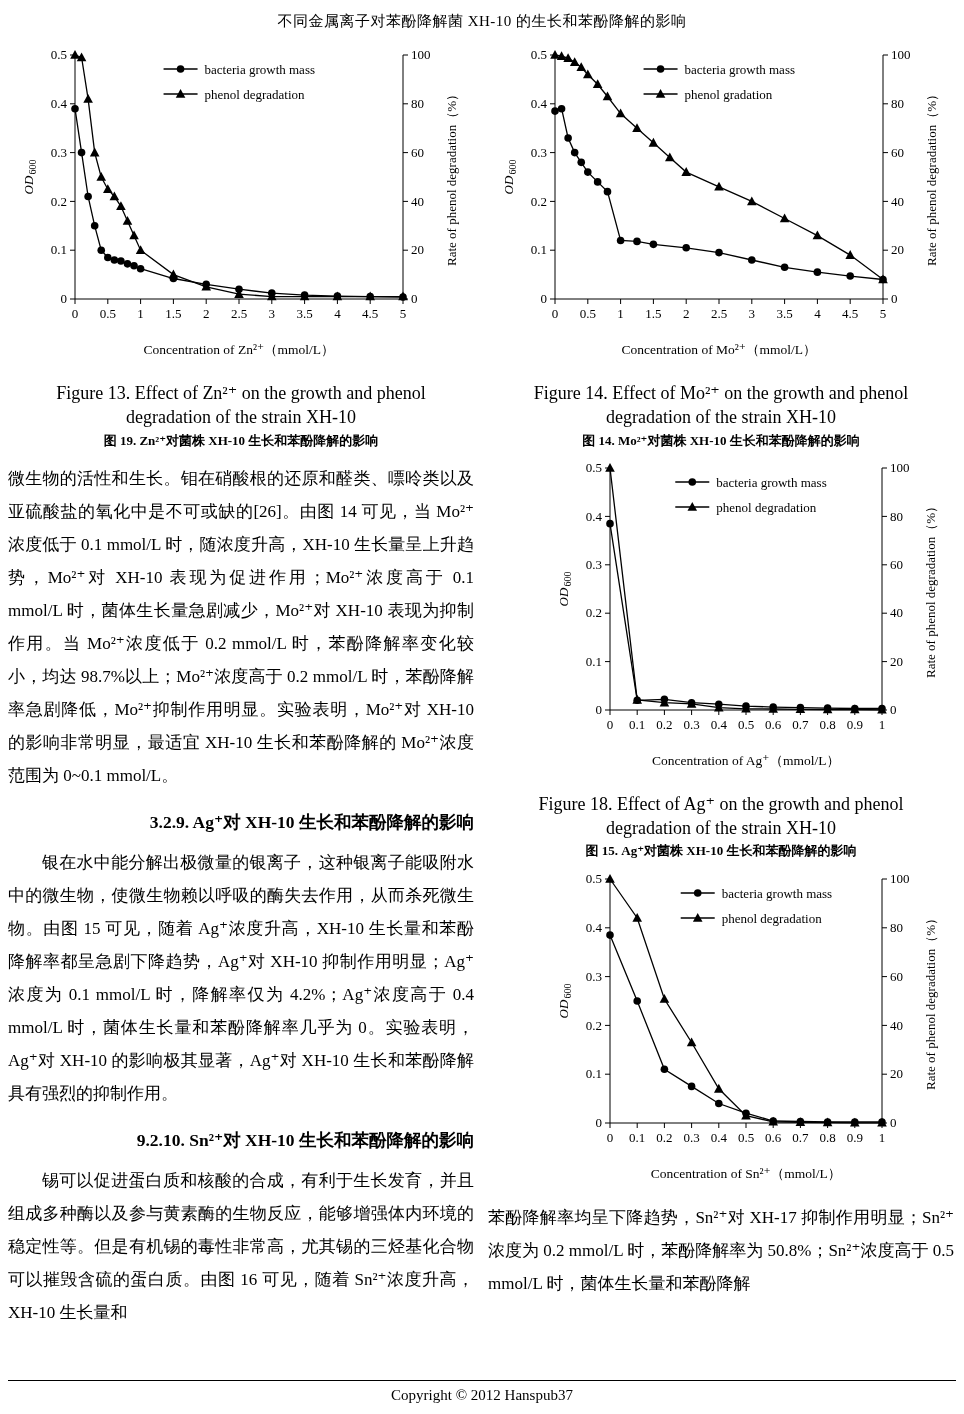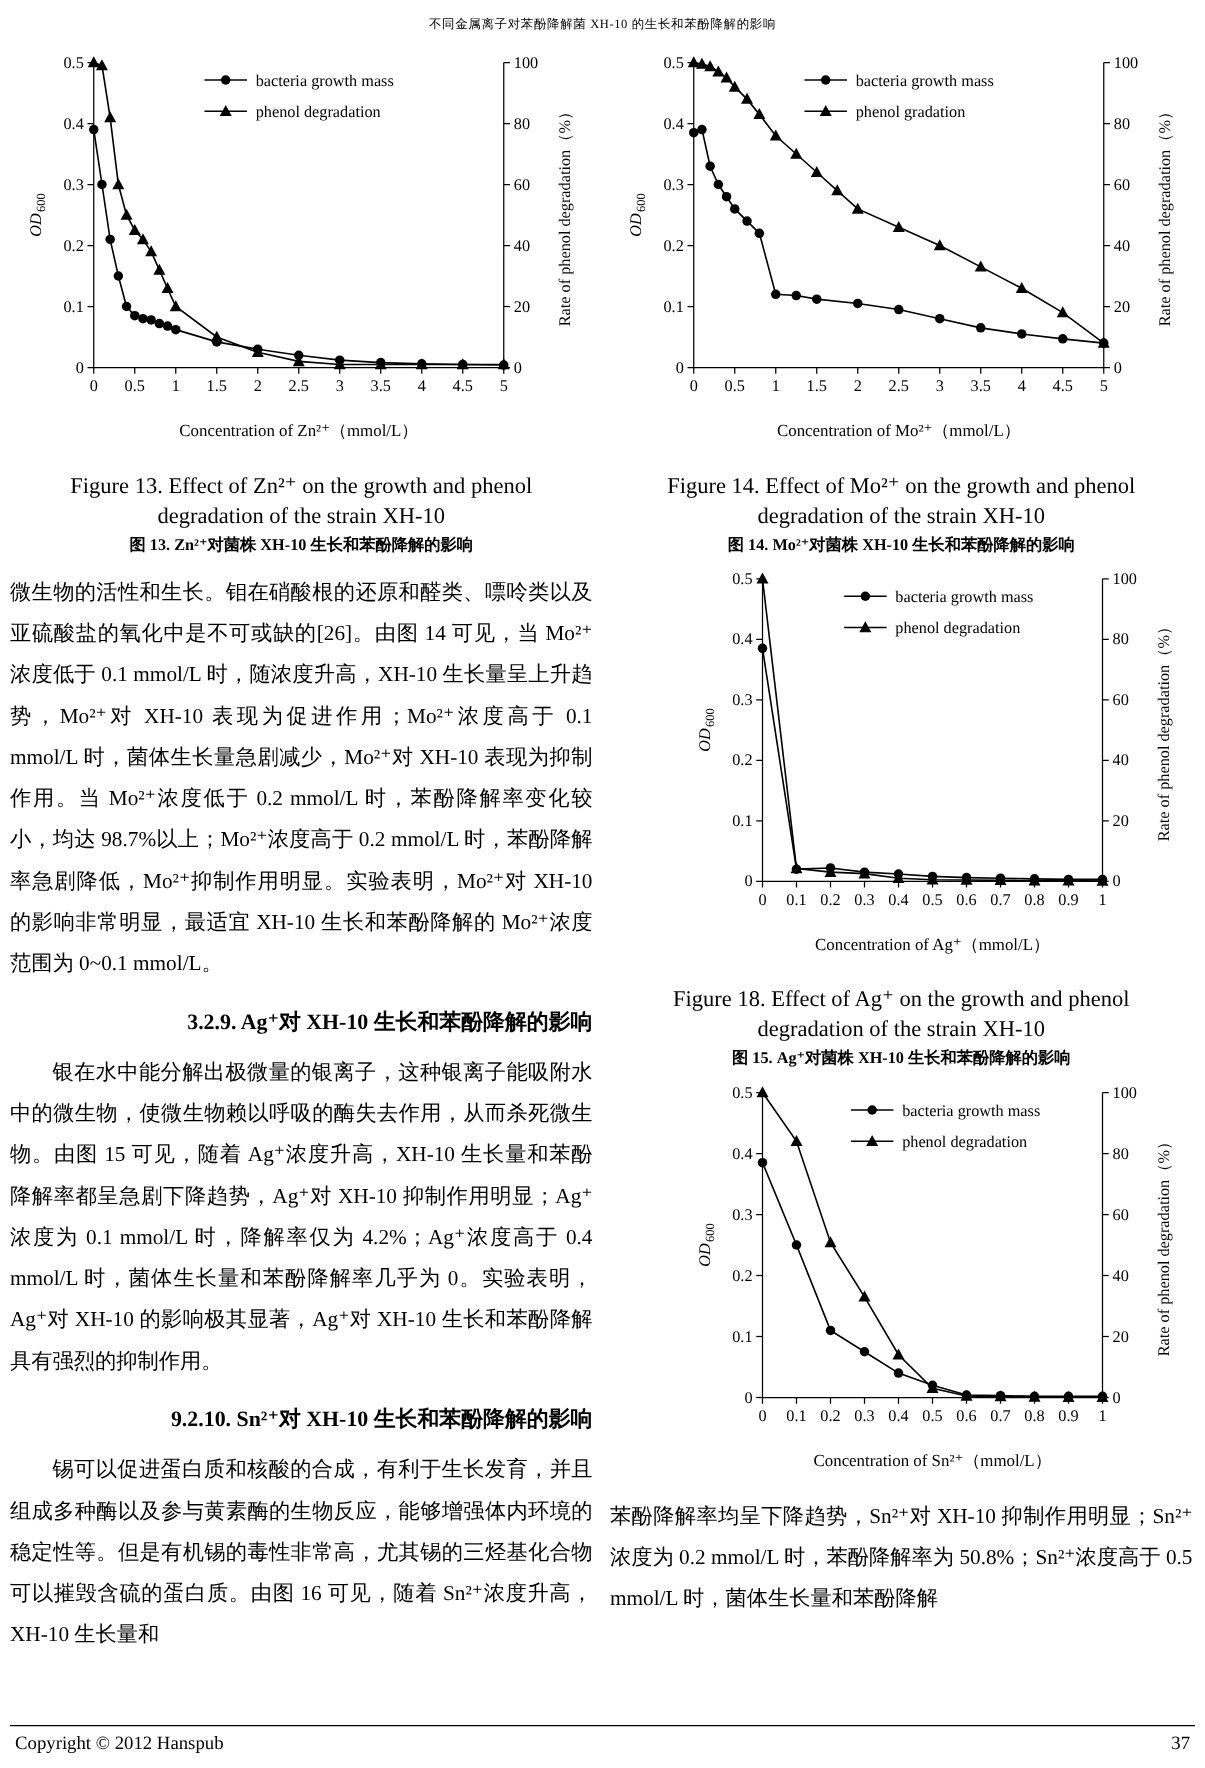--- a/index.html
+++ b/index.html
@@ -3,34 +3,34 @@
 <meta charset="utf-8">
 <style>
   * { margin: 0; padding: 0; box-sizing: border-box; }
   html, body { background: #ffffff; }
   body {
     width: 964px; height: 1414px;
     font-family: "Liberation Serif", "DejaVu Serif", serif;
     color: #000; position: relative;
   }
   .page { width: 964px; height: 1414px; padding: 8px 8px 0; overflow: hidden; position: relative; }
-  .page-header { text-align: center; font-size: 10px; padding: 4px 0 12px; letter-spacing: 0.5px; }
+  .page-header { text-align: center; font-size: 15px; padding: 4px 0 12px; letter-spacing: 0.5px; }
   .columns { display: flex; gap: 14px; }
   .col { width: 466px; }
   .fig { margin: 0 0 6px; text-align: center; }
   .chart { width: fit-content; margin: 0 auto; line-height: 0; }
   .fig.inset .chart { margin: 0 10px 0 auto; }
   .cap-en { font-weight: normal; font-size: 18px; line-height: 1.35; margin-top: 16px; padding: 0 14px; }
   .cap-zh { font-weight: bold; font-size: 13px; line-height: 1.4; margin-top: 2px; }
   .body-text { font-size: 17px; line-height: 33px; text-align: justify; margin-top: 12px; }
   .indent { text-indent: 2em; }
   .section-heading { font-size: 17.5px; font-weight: bold; margin: 18px 0 2px; text-align: right; }
   .page-footer {
     position: absolute; left: 8px; right: 8px; bottom: 10px;
-    display: flex; justify-content: space-between;
+    display: flex; justify-content: center;
     border-top: 1px solid #000; padding: 6px 4px 0; font-size: 15px;
   }
 </style>
 </head>
 <body>
 
 <div class="page">
 
   <div class="page-header">
     <span>不同金属离子对苯酚降解菌 XH-10 的生长和苯酚降解的影响</span>
@@ -133,21 +133,21 @@
               <path d="M189.20000000000002 238.8L184.4 247.60000000000002L194.00000000000003 247.60000000000002Z" fill="#000"></path>
               <path d="M222 246.12L217.2 254.92000000000002L226.8 254.92000000000002Z" fill="#000"></path>
               <path d="M254.79999999999998 248.56L249.99999999999997 257.36L259.59999999999997 257.36Z" fill="#000"></path>
               <path d="M287.6 248.56L282.8 257.36L292.40000000000003 257.36Z" fill="#000"></path>
               <path d="M320.40000000000003 248.56L315.6 257.36L325.20000000000005 257.36Z" fill="#000"></path>
               <path d="M353.2 248.56L348.4 257.36L358 257.36Z" fill="#000"></path>
               <path d="M386 248.56L381.2 257.36L390.8 257.36Z" fill="#000"></path>
             </svg></div>
         <figcaption>
           <div class="cap-en">Figure 13. Effect of Zn²⁺ on the growth and phenol degradation of the strain XH-10</div>
-          <div class="cap-zh">图 13. Zn²⁺对菌株 XH-10 生长和苯酚降解的影响</div>
+          <div class="cap-zh">图 19. Zn²⁺对菌株 XH-10 生长和苯酚降解的影响</div>
         </figcaption>
       </figure>
       <p class="body-text">微生物的活性和生长。钼在硝酸根的还原和醛类、嘌呤类以及亚硫酸盐的氧化中是不可或缺的[26]。由图 14 可见，当 Mo²⁺浓度低于 0.1 mmol/L 时，随浓度升高，XH-10 生长量呈上升趋势，Mo²⁺对 XH-10 表现为促进作用；Mo²⁺浓度高于 0.1 mmol/L 时，菌体生长量急剧减少，Mo²⁺对 XH-10 表现为抑制作用。当 Mo²⁺浓度低于 0.2 mmol/L 时，苯酚降解率变化较小，均达 98.7%以上；Mo²⁺浓度高于 0.2 mmol/L 时，苯酚降解率急剧降低，Mo²⁺抑制作用明显。实验表明，Mo²⁺对 XH-10 的影响非常明显，最适宜 XH-10 生长和苯酚降解的 Mo²⁺浓度范围为 0~0.1 mmol/L。</p>
       <h3 class="section-heading">3.2.9. Ag⁺对 XH-10 生长和苯酚降解的影响</h3>
       <p class="body-text indent">银在水中能分解出极微量的银离子，这种银离子能吸附水中的微生物，使微生物赖以呼吸的酶失去作用，从而杀死微生物。由图 15 可见，随着 Ag⁺浓度升高，XH-10 生长量和苯酚降解率都呈急剧下降趋势，Ag⁺对 XH-10 抑制作用明显；Ag⁺浓度为 0.1 mmol/L 时，降解率仅为 4.2%；Ag⁺浓度高于 0.4 mmol/L 时，菌体生长量和苯酚降解率几乎为 0。实验表明，Ag⁺对 XH-10 的影响极其显著，Ag⁺对 XH-10 生长和苯酚降解具有强烈的抑制作用。</p>
       <h3 class="section-heading">9.2.10. Sn²⁺对 XH-10 生长和苯酚降解的影响</h3>
       <p class="body-text indent">锡可以促进蛋白质和核酸的合成，有利于生长发育，并且组成多种酶以及参与黄素酶的生物反应，能够增强体内环境的稳定性等。但是有机锡的毒性非常高，尤其锡的三烃基化合物可以摧毁含硫的蛋白质。由图 16 可见，随着 Sn²⁺浓度升高，XH-10 生长量和</p>
     </div>
 
     <div class="col">
@@ -419,21 +419,21 @@
               <path d="M139.6 170.48L134.79999999999998 179.28L144.4 179.28Z" fill="#000"></path>
               <path d="M166.8 216.84L162 225.64000000000001L171.60000000000002 225.64000000000001Z" fill="#000"></path>
               <path d="M194 243.68L189.2 252.48000000000002L198.8 252.48000000000002Z" fill="#000"></path>
               <path d="M221.2 249.78L216.39999999999998 258.58L226 258.58Z" fill="#000"></path>
               <path d="M248.39999999999998 250.268L243.59999999999997 259.068L253.2 259.068Z" fill="#000"></path>
               <path d="M275.6 250.512L270.8 259.312L280.40000000000003 259.312Z" fill="#000"></path>
               <path d="M302.8 250.756L298 259.556L307.6 259.556Z" fill="#000"></path>
               <path d="M330 250.756L325.2 259.556L334.8 259.556Z" fill="#000"></path>
             </svg></div>
       </figure>
-      <p class="body-text">苯酚降解率均呈下降趋势，Sn²⁺对 XH-10 抑制作用明显；Sn²⁺浓度为 0.2 mmol/L 时，苯酚降解率为 50.8%；Sn²⁺浓度高于 0.5 mmol/L 时，菌体生长量和苯酚降解</p>
+      <p class="body-text">苯酚降解率均呈下降趋势，Sn²⁺对 XH-17 抑制作用明显；Sn²⁺浓度为 0.2 mmol/L 时，苯酚降解率为 50.8%；Sn²⁺浓度高于 0.5 mmol/L 时，菌体生长量和苯酚降解</p>
     </div>
 
   </div>
 
   <div class="page-footer">
     <span>Copyright © 2012 Hanspub</span>
     <span>37</span>
   </div>
 
 </div>

